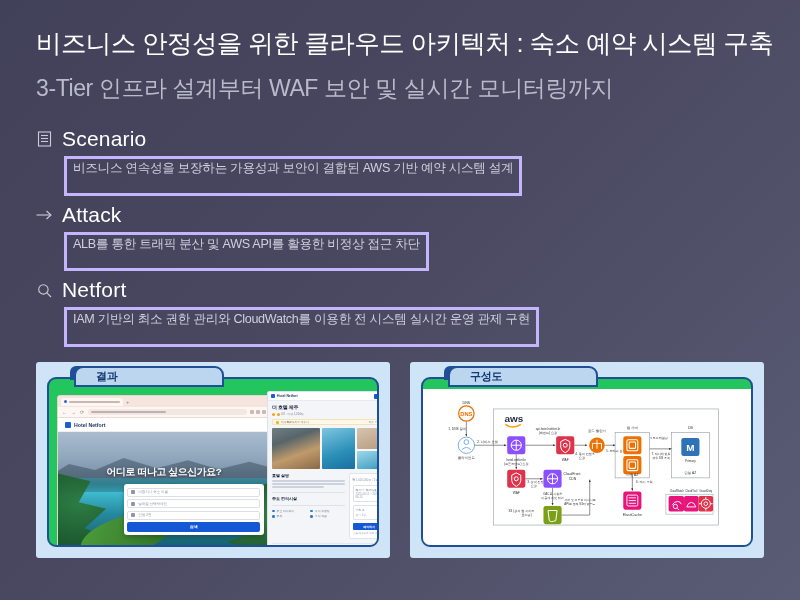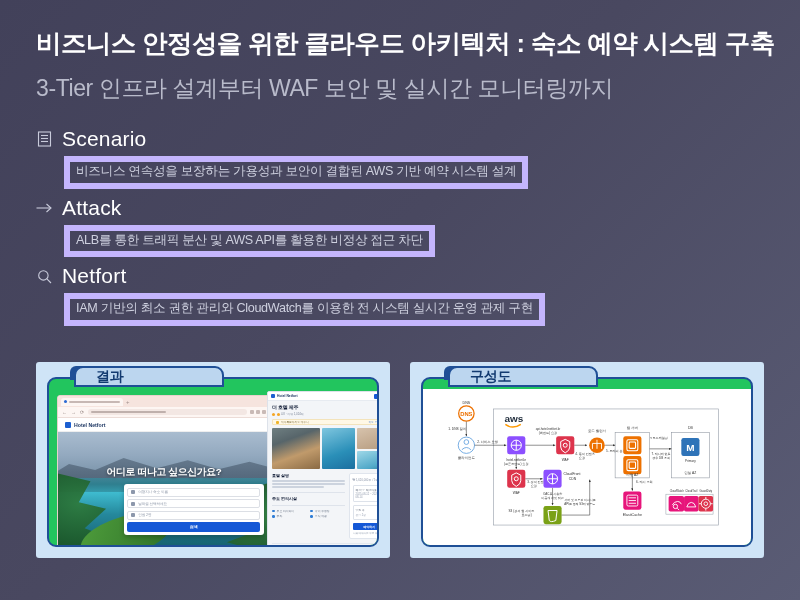--- a/index.html
+++ b/index.html
@@ -11,21 +11,21 @@
   body {
     background: linear-gradient(135deg, #42415a 0%, #494860 45%, #5a5c75 100%);
     color: #ffffff;
     position: relative;
   }
 
   
   .header { padding: 26px 0 0 36px; }
   .slide-title {
     font-size: 25.5px;
-    font-weight: bold;
+    font-weight: normal;
     letter-spacing: -0.6px;
     color: #ffffff;
     white-space: nowrap;
   }
   .slide-subtitle {
     margin-top: 12px;
     font-size: 23px;
     color: #b9bbcb;
     letter-spacing: -0.4px;
     white-space: nowrap;
@@ -48,22 +48,22 @@
   }
   .sec-icon svg { display: block; }
   .section-label {
     font-size: 21px;
     color: #ffffff;
     letter-spacing: 0.2px;
   }
   .section-desc {
     display: inline-block;
     margin: 4px 0 0 28px;
-    padding: 2px 6px 3px 6px;
-    border: 6px solid #c4b5fd;
+    padding: 2px 6px 16px 6px;
+    border: 3px solid #c4b5fd;
     font-size: 12.6px;
     color: #ced0df;
     letter-spacing: -0.3px;
     white-space: nowrap;
     line-height: 1.25;
   }
 
   
   .panels {
     position: absolute;
@@ -94,21 +94,21 @@
     width: 150px; height: 21px;
     background: #bcd6ef;
     border: 2px solid #1f4f96;
     border-radius: 9px 9px 0 0;
     z-index: 3;
     display: flex;
     align-items: center;
   }
   .panel-tab-label {
     margin-left: 20px;
-    font-size: 14px;
+    font-size: 11px;
     color: #123a70;
     font-weight: bold;
     letter-spacing: -0.2px;
   }
   .tab-notch {
     position: absolute;
     left: 34px; top: 4px;
     width: 16px; height: 14px;
     background: #1f4f96;
     border-radius: 6px 0 0 0;

